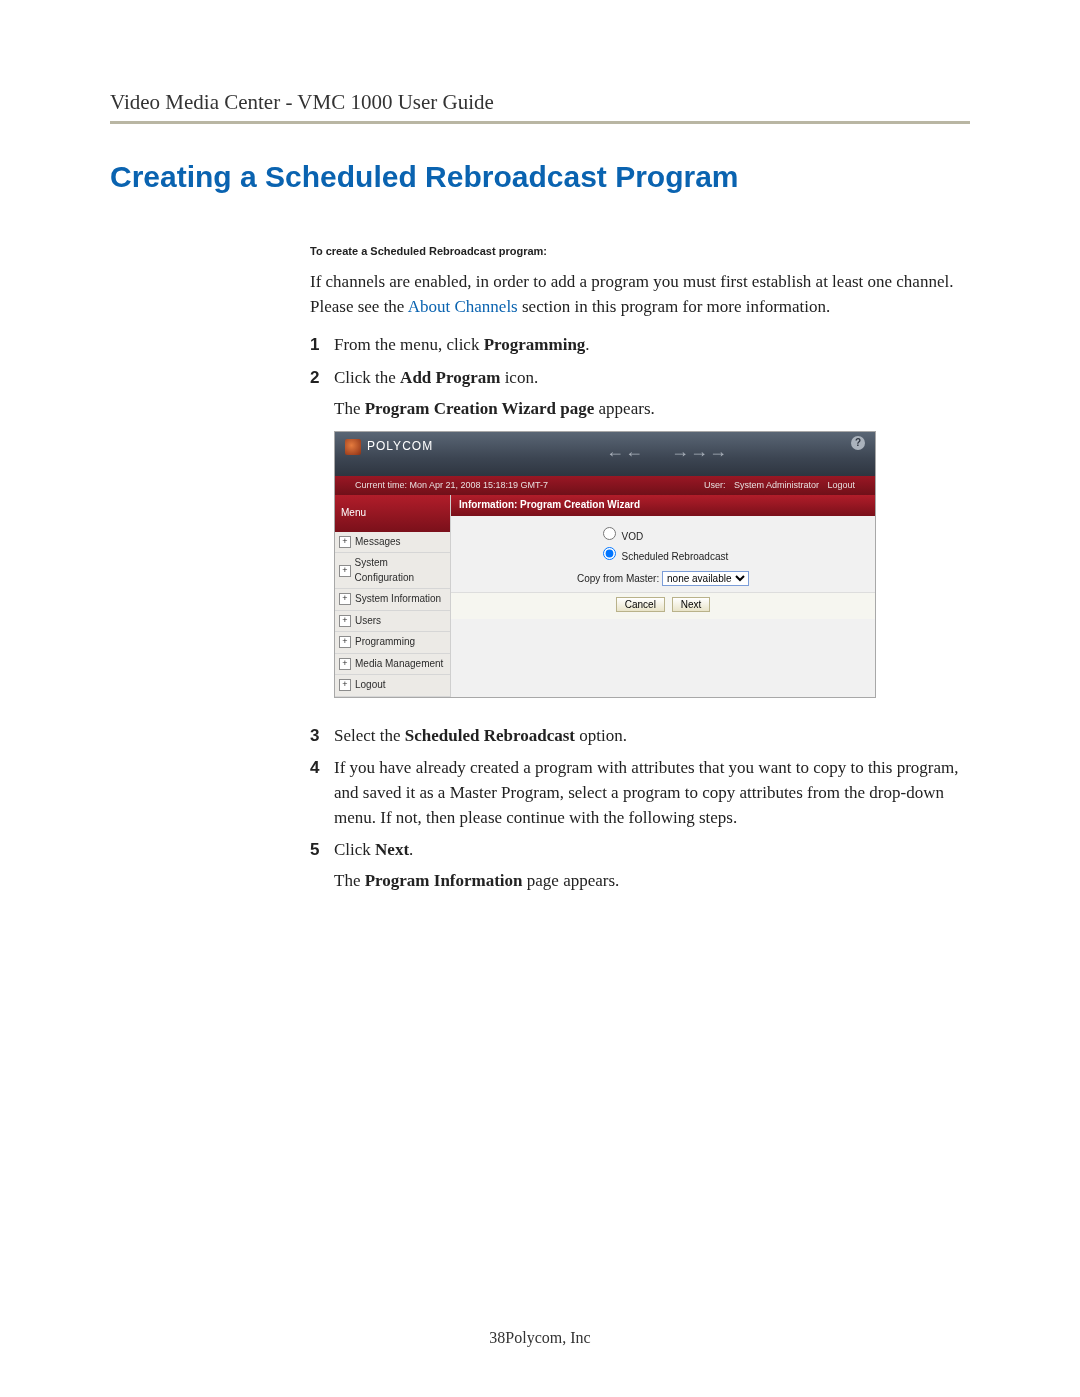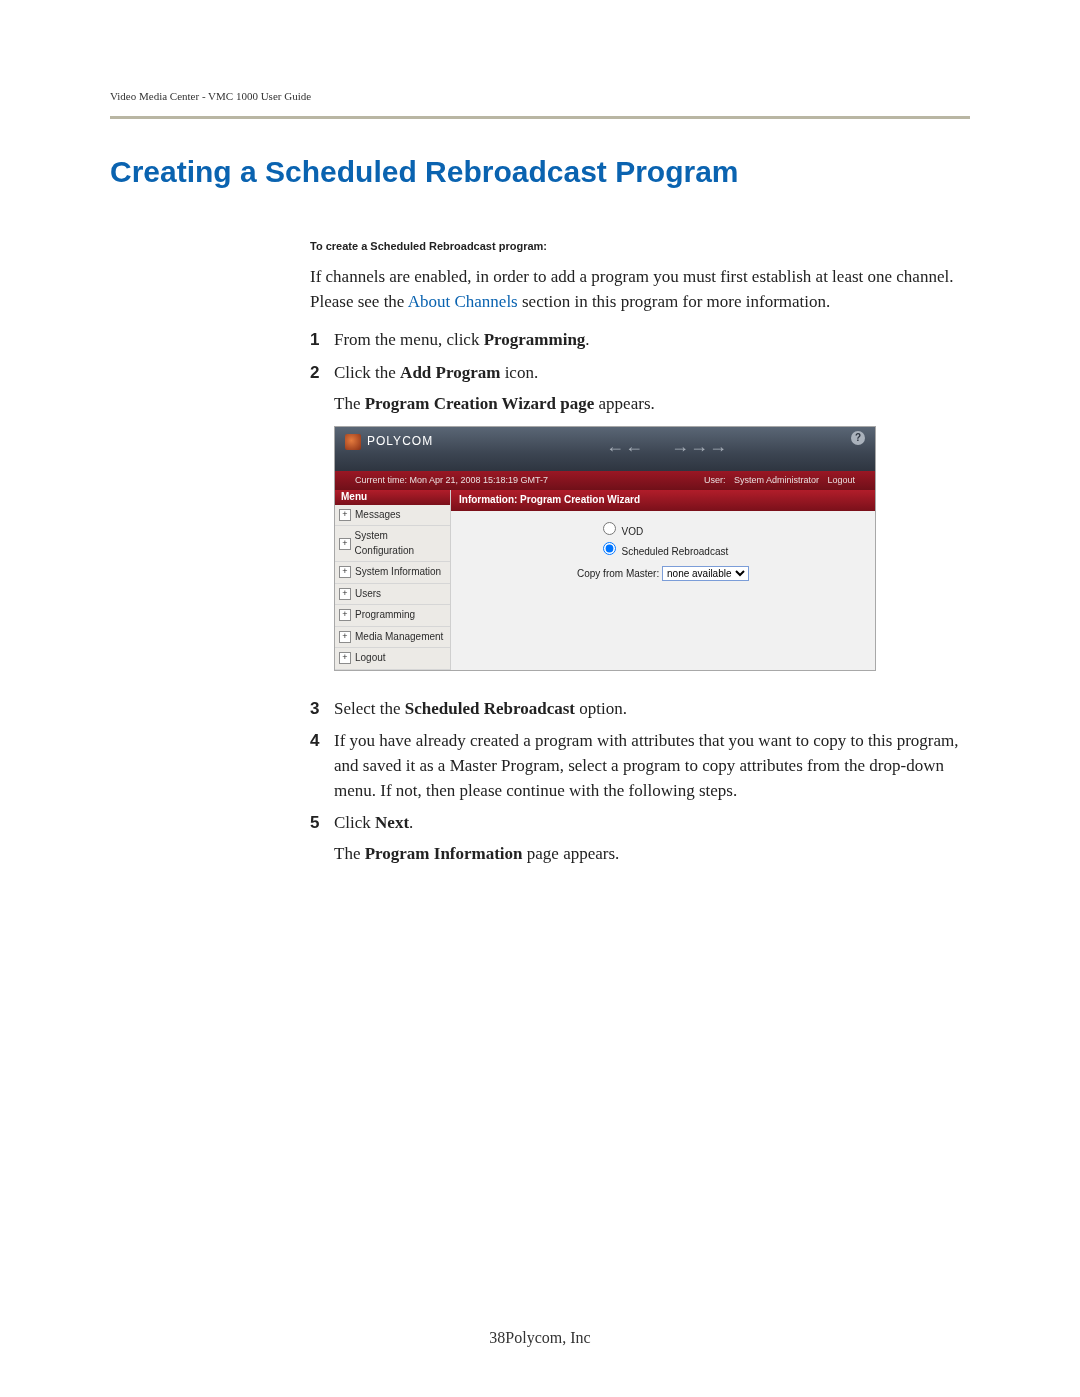--- a/index.html
+++ b/index.html
@@ -9,23 +9,23 @@
     color: #222;
     width: 1080px;
   }
   .page {
     padding: 90px 110px 40px 110px;
     box-sizing: border-box;
     min-height: 1397px;
     position: relative;
   }
   .running-head {
-    font-size: 11px;
+    font-size: 21px;
     color: #333;
-    padding-bottom: 14px;
+    padding-bottom: 6px;
     border-bottom: 3px solid #b9b6a3;
     margin-bottom: 36px;
   }
   h1.title {
     color: #0a63b0;
     font-family: Arial, Helvetica, sans-serif;
     font-weight: 600;
     font-size: 30px;
     margin: 0 0 50px 0;
   }
@@ -103,22 +103,22 @@
     font-size: 9px;
     padding: 3px 20px;
     display: flex;
     justify-content: space-between;
   }
   .shot-crumb .right a { color: #e8dede; margin-left: 6px; }
   .shot-body { display: flex; }
   .shot-menu { width: 115px; background: #e4e4e4; border-right: 1px solid #cfcfcf; }
   .shot-menu .mhead {
     background: linear-gradient(#b11d2a, #7a101a);
-    color: #fff; font-weight: bold;
-    padding: 0 6px;
+    color: #fff; font-weight: normal;
+    padding: 11px 6px;
   }
   .shot-menu .mitem {
     padding: 3px 4px;
     border-bottom: 1px solid #d6d6d6;
     background: #eceae6;
     color: #2c2c2c;
     display: flex; gap: 4px; align-items: center;
   }
   .shot-menu .mitem .plus {
     width: 10px; height: 10px; line-height: 9px;
@@ -270,20 +270,24 @@
                       <span>Scheduled Rebroadcast</span>
                     </label>
                   </div>
                   <div class="copyrow">
                     <span>Copy from Master:</span>
                     <select>
                       <option>none available</option>
                     </select>
                   </div>
                 </div>
+                <div class="btnrow">
+                  <button>Cancel</button>
+                  <button>Next</button>
+                </div>
               </div>
             </div>
           </div>
           
 
         </span>
       </li>
 
       <li>
         <span class="num">3</span>

